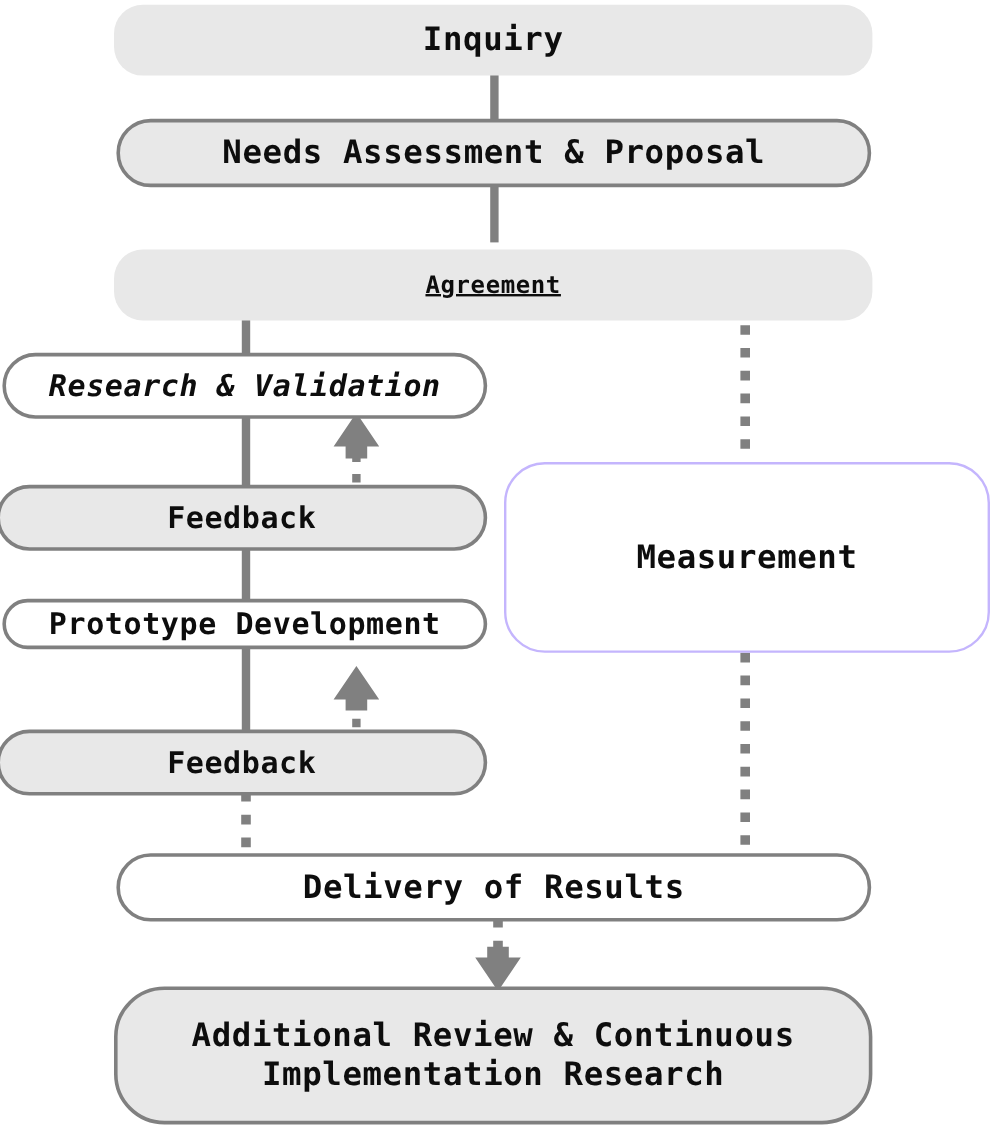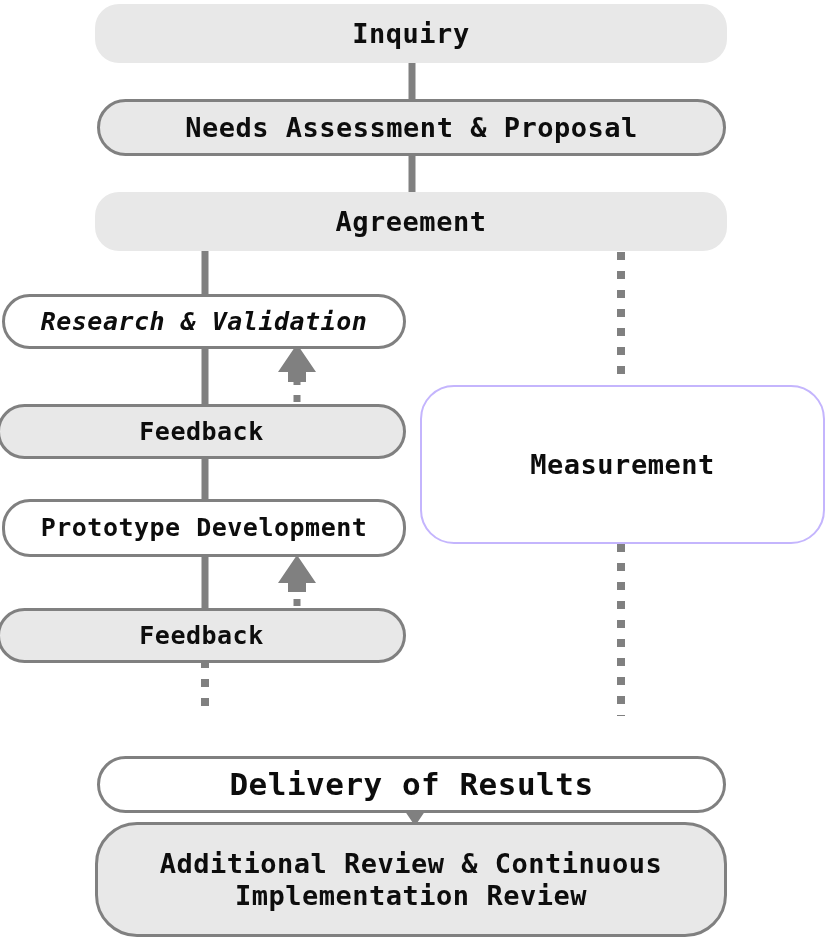--- a/index.html
+++ b/index.html
@@ -58,55 +58,55 @@
     left: 95px;  top: 4px;    width: 632px; height: 59px;
     border-radius: 24px;
     font-size: 27px;
   }
   .n-needs {
     left: 97px;  top: 99px;   width: 629px; height: 57px;
     border-radius: 29px;
     font-size: 27px;
   }
   .n-agreement {
-    left: 95px;  top: 192px;  width: 632px; height: 59px;
+    left: 95px;  top: 208px;  width: 632px; height: 59px;
     border-radius: 24px;
-    font-size: 27px;
+    font-size: 20px;
+    text-decoration: underline;
   }
   .n-research {
     left: 2px;   top: 294px;  width: 404px; height: 55px;
     border-radius: 28px;
     font-size: 25px;
     font-style: italic;
   }
   .n-feedback1 {
     left: -3px;  top: 404px;  width: 409px; height: 55px;
     border-radius: 28px;
     font-size: 25px;
   }
   .n-prototype {
-    left: 2px;   top: 499px;  width: 404px; height: 58px;
+    left: 2px;   top: 499px;  width: 404px; height: 42px;
     border-radius: 28px;
     font-size: 25px;
   }
   .n-feedback2 {
     left: -3px;  top: 608px;  width: 409px; height: 55px;
     border-radius: 28px;
     font-size: 25px;
   }
   .n-measurement {
     left: 420px; top: 385px;  width: 405px; height: 159px;
     border-radius: 34px;
     font-size: 27px;
   }
   .n-delivery {
     left: 97px;  top: 711px;  width: 629px; height: 57px;
     border-radius: 29px;
-    font-size: 31px;
-    margin-top: 45px;
+    font-size: 27px;
   }
   .n-support {
     left: 95px;  top: 822px;  width: 632px; height: 115px;
     border-radius: 42px;
     font-size: 27px;
     padding: 0 32px;
   }
   .n-support .txt-lines {
     display: block;
   }
@@ -173,17 +173,17 @@
     <span>Measurement</span>
   </div>
 
   <div class="node n-delivery fill-white bd-gray">
     <span>Delivery of Results</span>
   </div>
 
   <div class="node n-support fill-gray bd-gray">
     <span class="txt-lines">
       <span>Additional Review &amp; Continuous</span>
-      <span>Implementation Review</span>
+      <span>Implementation Research</span>
     </span>
   </div>
 
 </div>
 
 </body></html>

